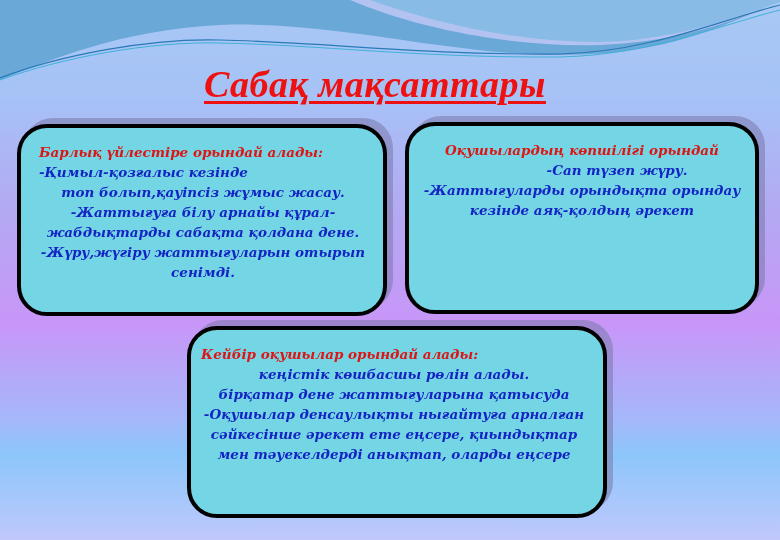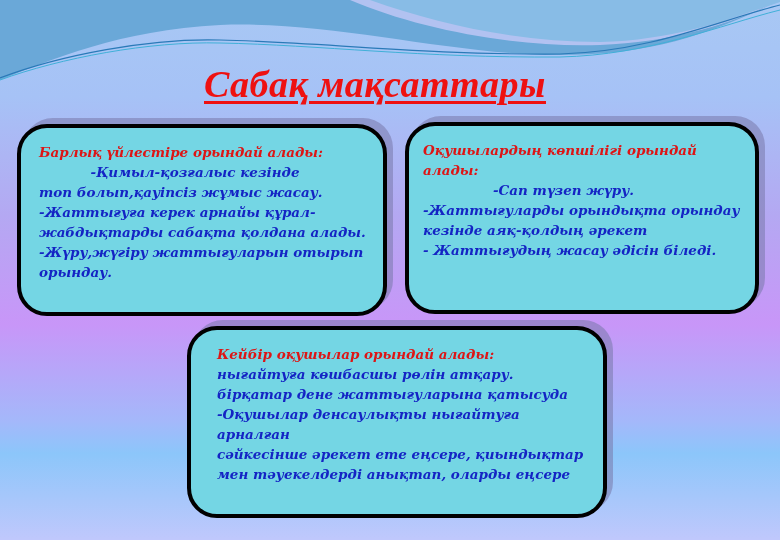--- a/index.html
+++ b/index.html
@@ -9,57 +9,55 @@
   .wave{position:absolute;left:0;top:0;width:780px;height:90px;}
   .title{position:absolute;left:0;width:750px;top:62px;text-align:center;
     font-family:"Liberation Serif","DejaVu Serif",serif;font-style:italic;font-weight:bold;
     font-size:38px;color:#ee1111;text-decoration:underline;text-decoration-thickness:3px;text-underline-offset:4px;letter-spacing:0.5px;}
   .box{position:absolute;background:#74d6e4;border:4px solid #000;border-radius:30px;
     box-shadow:6px -6px 0 rgba(120,120,170,0.55);box-sizing:border-box;
     font-style:italic;font-weight:bold;font-size:13.5px;line-height:20px;color:#1424c4;}
   .box .head{color:#dd1515;}
   .box1{left:17px;top:124px;width:370px;height:192px;padding:14px 16px 0 18px;}
   .box2{left:405px;top:122px;width:354px;height:192px;padding:14px 14px 0 14px;}
-  .box3{left:187px;top:326px;width:420px;height:192px;padding:14px 16px 0 26px;}
-  .c{text-align:left;display:block;}
-  .r{text-align:center;display:block;}
+  .box3{left:187px;top:326px;width:420px;height:192px;padding:14px 16px 0 10px;}
+  .c{text-align:center;display:block;}
+  .r{text-align:left;display:block;}
 </style>
 </head>
 <body>
 
 <svg class="wave" viewBox="0 0 780 90" preserveAspectRatio="none">
   <path d="M0 0 H780 V0 C700 40 640 55 560 55 C450 55 330 20 220 25 C120 30 50 60 0 80 Z" fill="#6aa8d8"></path>
   <path d="M350 0 C420 30 520 48 600 45 C680 42 740 20 780 0 Z" fill="#c4c8f8" opacity="0.8"></path>
   <path d="M370 0 C440 25 520 42 600 42 C680 40 740 15 780 2 V0 Z" fill="#88bce6"></path>
   <path d="M0 78 C60 55 150 38 220 40 C320 42 420 55 560 54 C650 52 720 20 780 5" stroke="#2a7ab8" stroke-width="1.2" fill="none"></path>
   <path d="M0 80 C60 58 150 41 220 43 C320 45 420 58 560 57 C650 55 720 25 780 10" stroke="#40b0d8" stroke-width="1" fill="none"></path>
 </svg>
 
 <div class="title">Сабақ мақсаттары</div>
 
 <div class="box box1">
   <span class="head">Барлық үйлестіре орындай алады:</span>
   <span class="r" style="padding-right:16px">-Қимыл-қозғалыс кезінде</span>
   <span class="c">топ болып,қауіпсіз жұмыс жасау.</span>
-  <span class="c">-Жаттығуға керек арнайы құрал-</span>
-  <span class="c">жабдықтарды сабақта қолдана алады.</span>
+  <span class="c">-Жаттығуға білу арнайы құрал-</span>
+  <span class="c">жабдықтарды сабақта қолдана дене.</span>
   <span class="c">-Жүру,жүгіру жаттығуларын отырып</span>
-  <span class="c">орындау.</span>
+  <span class="c">сенімді.</span>
 </div>
 
 <div class="box box2">
   <span class="head c">Оқушылардың көпшілігі орындай</span>
-  <span class="head" style="display:block">алады:</span>
   <span class="c" style="padding-left:70px">-Сап түзеп жүру.</span>
   <span class="c">-Жаттығуларды орындықта орындау</span>
   <span class="c">кезінде аяқ-қолдың әрекет</span>
-  <span class="c">- Жаттығудың жасау әдісін біледі.</span>
 </div>
 
 <div class="box box3">
   <span class="head">Кейбір оқушылар орындай алады:</span>
-  <span class="c">нығайтуға көшбасшы рөлін атқару.</span>
+  <span class="c">кеңістік көшбасшы рөлін алады.</span>
   <span class="c">бірқатар дене жаттығуларына  қатысуда</span>
   <span class="c">-Оқушылар денсаулықты нығайтуға арналған</span>
   <span class="c">сәйкесінше әрекет ете еңсере, қиындықтар</span>
   <span class="c">мен тәуекелдерді анықтап, оларды еңсере</span>
   
 </div>
 
 </body></html>

